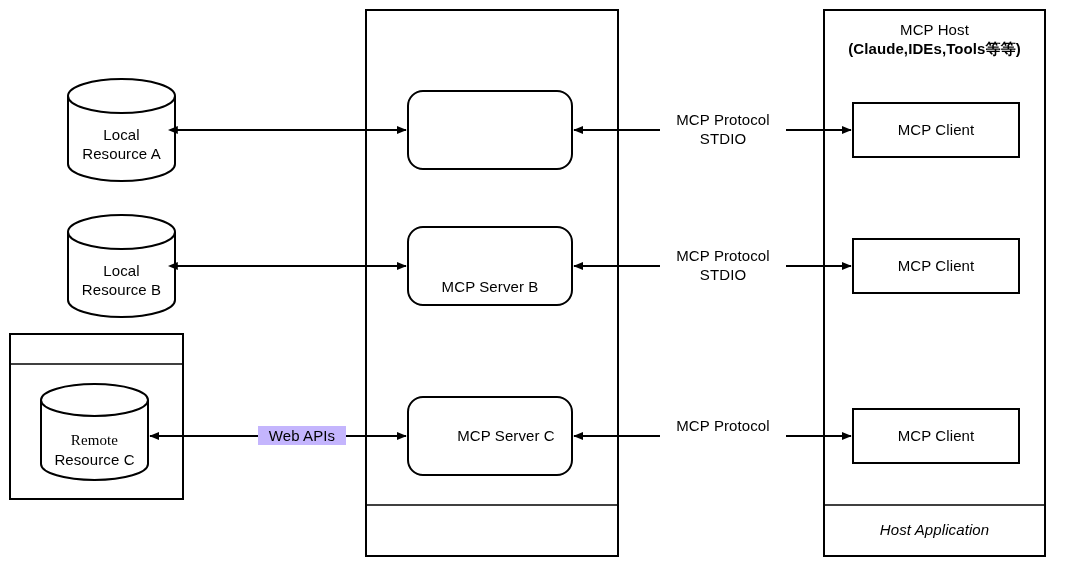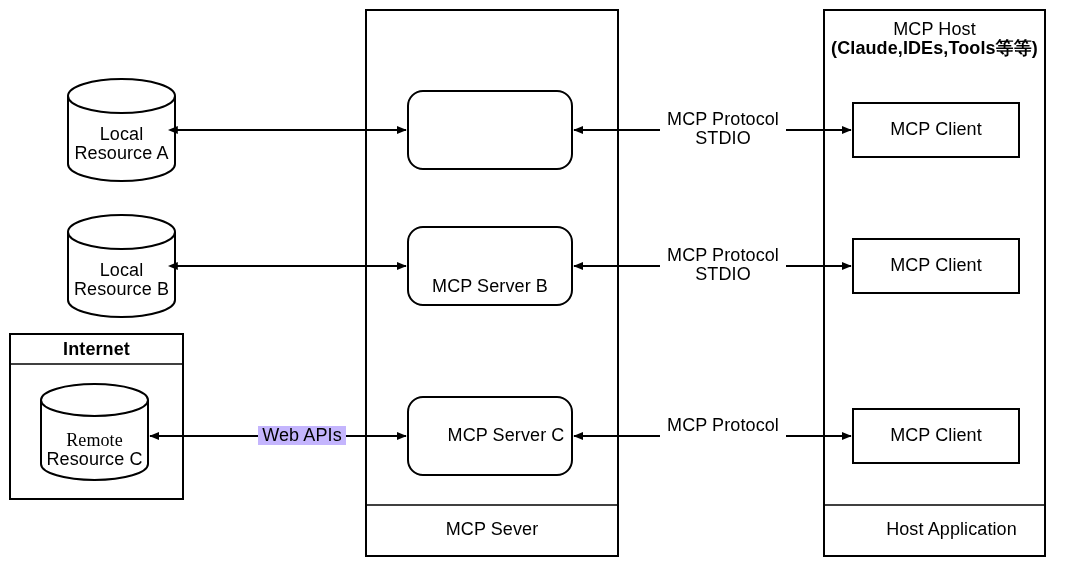--- a/index.html
+++ b/index.html
@@ -21,21 +21,21 @@
     position: absolute;
     top: 0;
     left: 0;
     width: 1080px;
     height: 571px;
   }
   
   .lbl {
     position: absolute;
     color: #000000;
-    font-size: 18px;
+    font-size: 15px;
     line-height: 19px;
     text-align: center;
     white-space: pre;
     letter-spacing: 0.1px;
   }
   .lbl.bold { font-weight: bold; }
 </style>
 </head>
 <body>
 
@@ -124,25 +124,23 @@
 
       <line x1="660" y1="436" x2="574" y2="436" marker-end="url(#ah)"></line>
       <line x1="786" y1="436" x2="851" y2="436" marker-end="url(#ah)"></line>
 
     </g>
   </svg>
 
   <div class="lbl" style="left:824px; top:20px; width:221px;">MCP Host</div>
   <div class="lbl" style="left:814px; top:39px; width:241px;font-weight:bold;">(Claude,IDEs,Tools等等)</div>
 
-  <div class="lbl" style="left:824px; top:520px; width:255px;">Host Application</div>
+  <div class="lbl" style="left:824px; top:520px; width:221px;font-style:italic;">Host Application</div>
 
-  <div class="lbl" style="left:366px; top:520px; width:252px;">MCP Sever</div>
 
-  <div class="lbl bold" style="left:10px; top:340px; width:173px;">Internet</div>
 
   <div class="lbl" style="left:68px; top:125px; width:107px;">Local</div>
   <div class="lbl" style="left:58px; top:144px; width:127px;">Resource A</div>
 
 
   <div class="lbl" style="left:853px; top:120px; width:166px;">MCP Client</div>
 
   <div class="lbl" style="left:655px; top:110px; width:136px;">MCP Protocol</div>
   <div class="lbl" style="left:655px; top:129px; width:136px;">STDIO</div>
 

